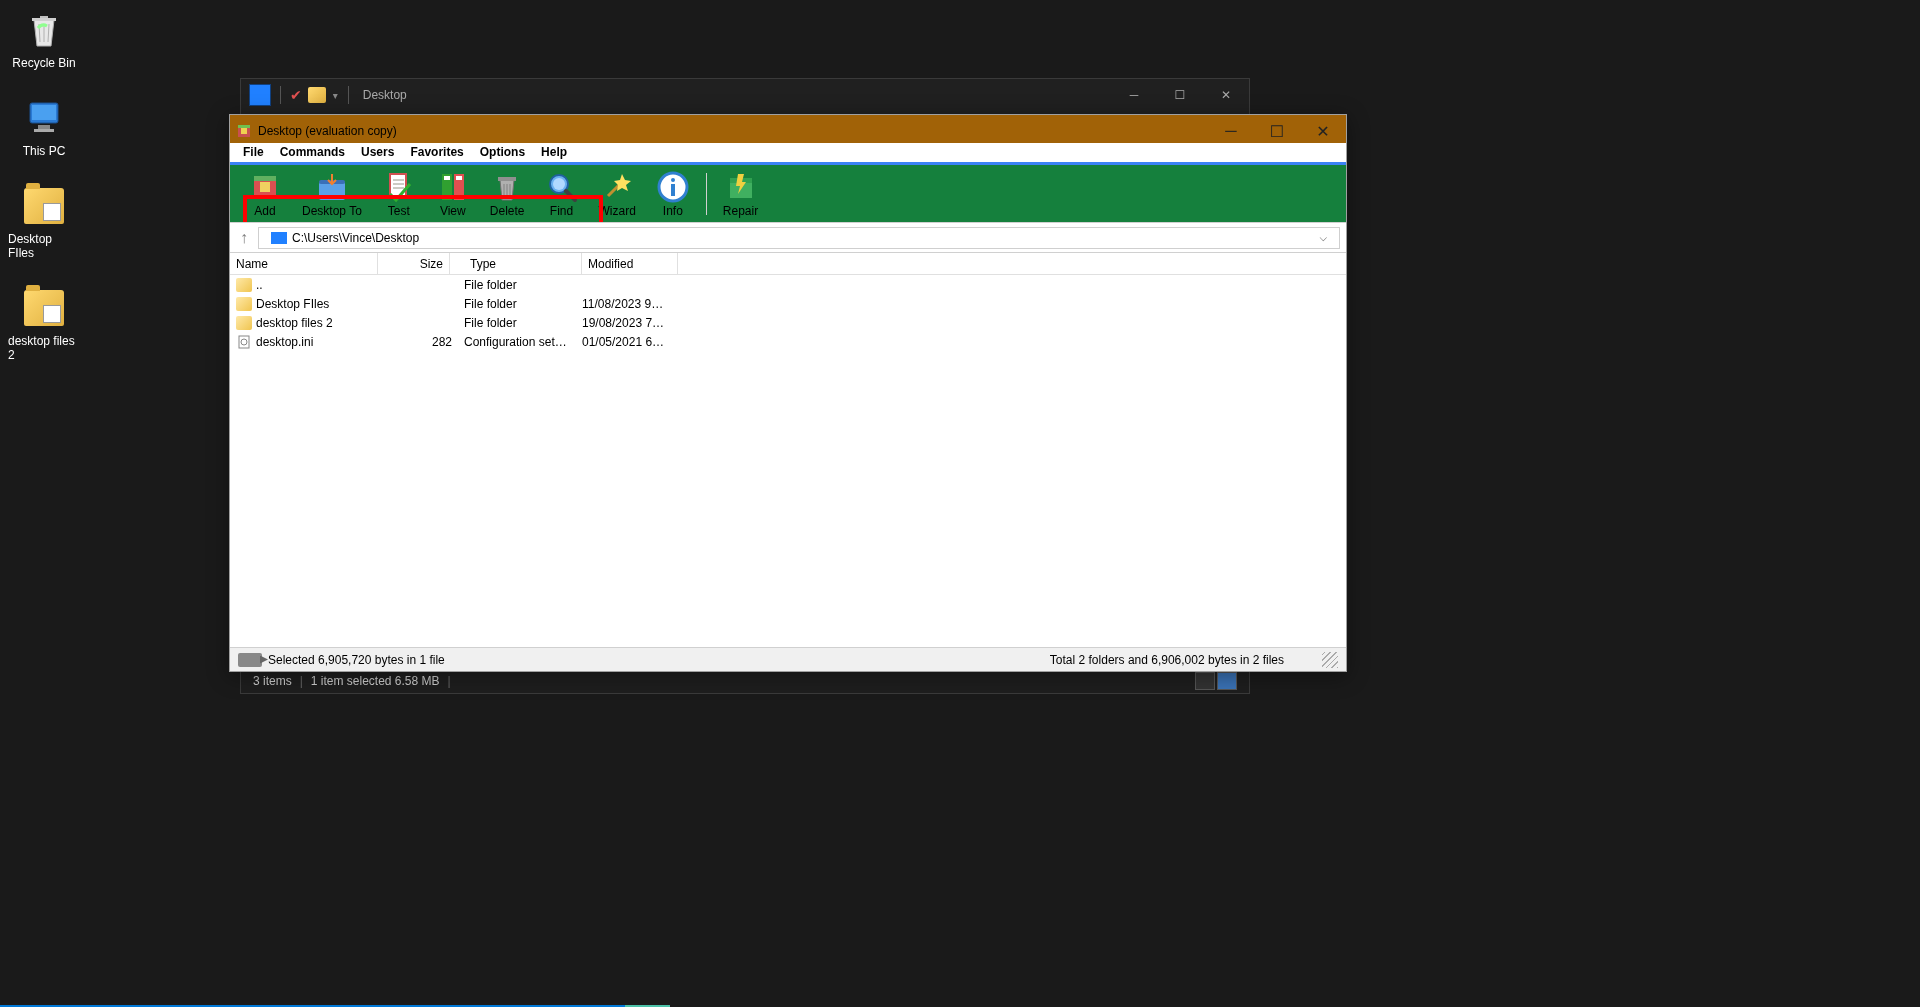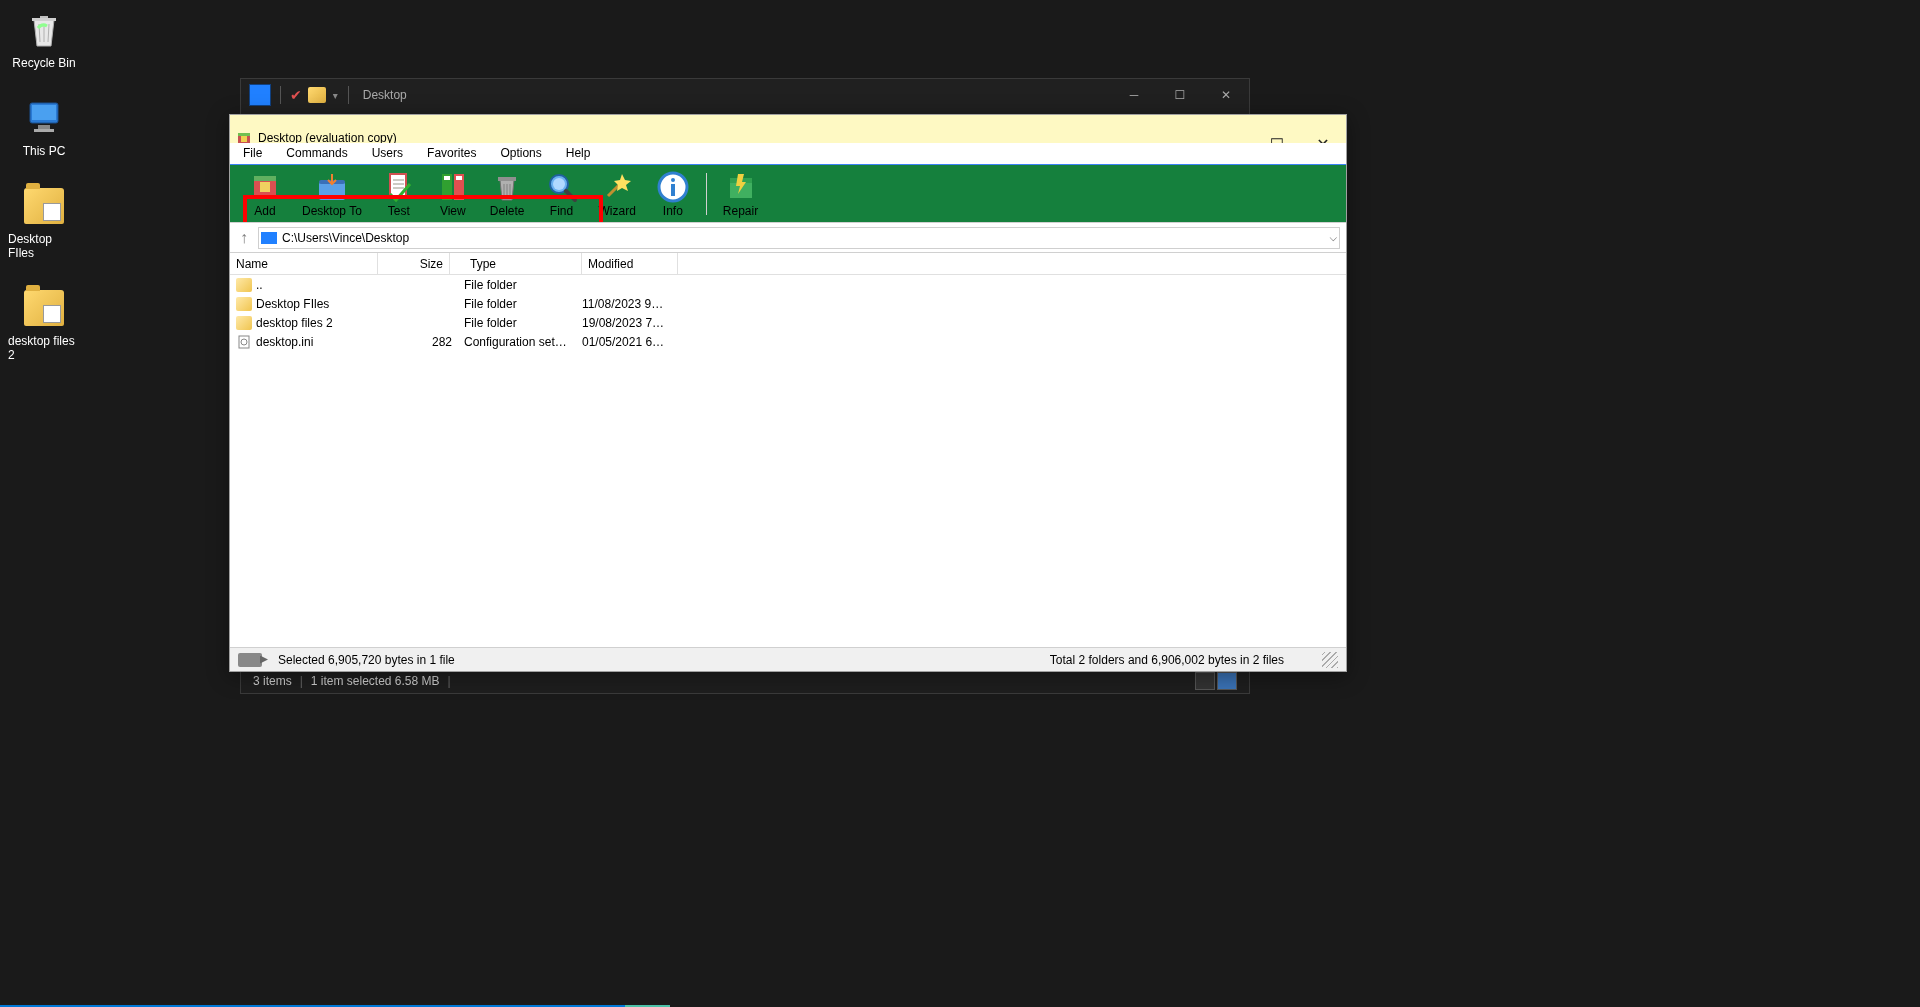--- a/index.html
+++ b/index.html
@@ -27,37 +27,37 @@
 .explorer-win-controls { margin-left: auto; display: flex; }
 .explorer-win-btn { width: 46px; height: 30px; display: flex; align-items: center; justify-content: center; color: #aaa; font-size: 12px; cursor: pointer; }
 .explorer-status { position: absolute; bottom: 0; left: 0; right: 0; height: 24px; background: #1e1e1e; color: #ccc; font-size: 12px; display: flex; align-items: center; padding: 0 12px; }
 .explorer-status .sep { margin: 0 8px; color: #666; }
 .view-icons { margin-left: auto; display: flex; gap: 2px; }
 .view-icon-btn { width: 20px; height: 18px; background: #333; border: 1px solid #555; }
 .view-icon-btn.active { background: #3a72b5; }
 
 
 .winrar-window { position: absolute; left: 229px; top: 114px; width: 1118px; height: 558px; background: #fff; border: 1px solid #a0a0a0; display: flex; flex-direction: column; box-shadow: 0 4px 20px rgba(0,0,0,0.4); }
-.winrar-titlebar { height: 28px; display: flex; background: #fef9c3; padding: 16px 0 0 6px; }
+.winrar-titlebar { height: 28px; display: flex; align-items: center; background: #a16207; padding: 4px 0 0 6px; }
 .winrar-app-icon { width: 16px; height: 16px; margin-right: 6px; }
 .winrar-title { font-size: 12px; color: #000; }
 .winrar-win-controls { margin-left: auto; display: flex; }
 .winrar-win-btn { width: 46px; height: 26px; display: flex; align-items: center; justify-content: center; color: #222; cursor: pointer; font-family: Arial; }
 
-.winrar-menubar { height: 22px; display: flex; align-items: center; padding: 0 6px; background: #fff; gap: 10px; border-bottom: 1px solid #3b82f6; }
+.winrar-menubar { height: 22px; display: flex; align-items: center; padding: 0 6px; background: #fff; gap: 2px; border-bottom: 3px solid #3b82f6; font-weight: bold; }
 .winrar-menu-item { font-size: 12px; padding: 2px 7px; cursor: pointer; border-bottom: 1px solid transparent; }
 
 .winrar-toolbar { height: 58px; display: flex; align-items: center; padding: 0 8px; background: #15803d; border-bottom: 1px solid #d0d0d0; position: relative; overflow: hidden; }
 .toolbar-btn { display: flex; flex-direction: column; align-items: center; padding: 2px 10px; cursor: pointer; font-size: 12px; }
 .toolbar-icon { width: 34px; height: 34px; display: flex; align-items: center; justify-content: center; }
 .toolbar-sep { width: 1px; height: 42px; background: #d0d0d0; margin: 0 6px; }
 
 .winrar-pathbar { height: 30px; display: flex; align-items: center; padding: 0 6px; gap: 6px; border-bottom: 1px solid #d0d0d0; position: relative; }
 .path-up-btn { font-size: 16px; color: #808080; cursor: pointer; padding: 2px 4px; }
-.path-combo { flex: 1; height: 22px; border: 1px solid #cfcfcf; display: flex; align-items: center; padding: 0 2px; font-size: 12px; position: relative; }
+.path-combo { flex: 1; height: 22px; border: 1px solid #cfcfcf; display: flex; align-items: center; padding: 0 12px; font-size: 12px; position: relative; }
 .path-combo-icon { width: 16px; height: 12px; background: #2080ff; margin-right: 5px; }
 .path-combo-dropdown { margin-left: auto; color: #666; font-size: 10px; cursor: pointer; }
 
 .red-highlight { position: absolute; border: 4px solid #ff0000; pointer-events: none; z-index: 50; }
 
 .winrar-filelist { flex: 1; background: #fff; overflow: auto; }
 .filelist-header { display: flex; height: 22px; border-bottom: 1px solid #e0e0e0; font-size: 12px; }
 .filelist-header .col { padding: 2px 6px; border-right: 1px solid #e0e0e0; display: flex; align-items: center; }
 .col-name { width: 148px; }
 .col-size { width: 72px; justify-content: flex-end; }
@@ -70,21 +70,21 @@
 .cell-name { width: 156px; display: flex; align-items: center; gap: 4px; }
 .cell-size { width: 72px; text-align: right; }
 .cell-type { width: 118px; }
 .cell-modified { width: 96px; }
 .row-icon { width: 16px; height: 14px; flex-shrink: 0; display: inline-flex; align-items: center; justify-content: center; }
 .row-icon.folder { background: linear-gradient(135deg, #ffe9a8, #f0c550); border-radius: 2px; }
 .row-icon.rar { background: #8b4ba8; }
 .row-icon.ini svg { width: 14px; height: 14px; }
 
 .winrar-statusbar { height: 24px; background: #f0f0f0; border-top: 1px solid #d0d0d0; display: flex; align-items: center; font-size: 12px; padding: 0 8px; }
-.status-left { display: flex; align-items: center; gap: 16px; }
+.status-left { display: flex; align-items: center; gap: 6px; }
 .status-drive-icon { width: 24px; height: 14px; background: #888; border-radius: 2px; position: relative; }
 .status-drive-icon::after { content: ""; position: absolute; right: -6px; top: 3px; width: 8px; height: 8px; background: #666; clip-path: polygon(0 0, 100% 50%, 0 100%); }
 .status-right { margin-left: auto; padding-right: 30px; }
 .status-grip { width: 16px; height: 16px; margin-left: 8px; background: repeating-linear-gradient(-45deg, #aaa 0 1px, transparent 1px 4px); }
 
 
 .taskbar-edge { position: absolute; bottom: 0; left: 0; right: 0; height: 2px; background: linear-gradient(90deg, #0078d7 0 33%, transparent 33%); }
 .taskbar-highlight { position: absolute; top: 0; left: 625px; width: 45px; height: 3px; background: #4cc2a8; }
 </style>
 </head>

